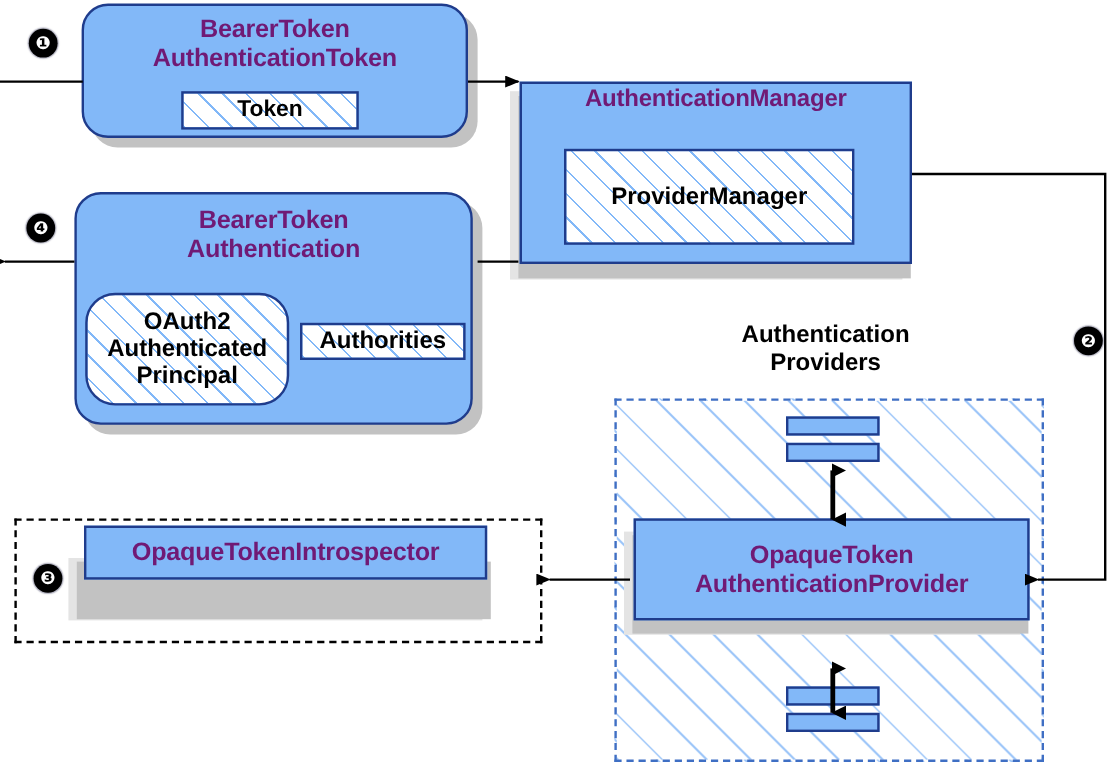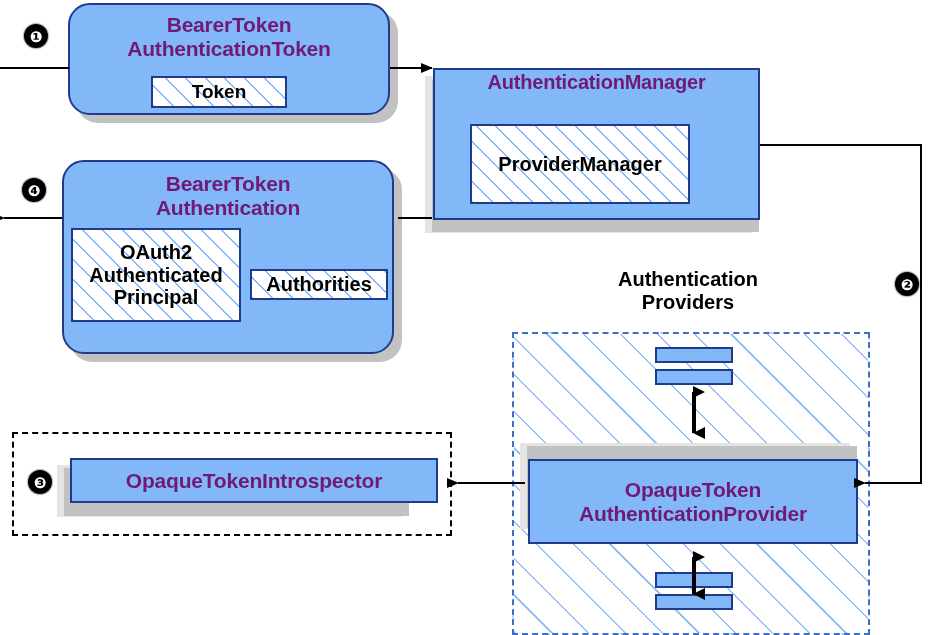--- a/index.html
+++ b/index.html
@@ -175,72 +175,72 @@
     <line x1="694" y1="557" x2="694" y2="594" stroke="#000" stroke-width="4" marker-start="url(#arrowUp)" marker-end="url(#arrowDn)"></line>
   </svg>
 
   <div class="badge" style="left:24px;top:24px;">❶</div>
 
   <div class="shadow rounded" style="left:76px;top:11px;width:322px;height:112px;"></div>
   <div class="node rounded" style="left:68px;top:3px;width:322px;height:112px;">
     <div class="node-title" style="font-size:21px;margin-top:8px;">BearerToken
 AuthenticationToken</div>
   </div>
-  <div class="inner" style="left:151px;top:76px;width:136px;height:32px;">
+  <div class="inner" style="left:151px;top:76px;width:148px;height:32px;">
     <span style="font-size:19px;">Token</span>
   </div>
 
   <div class="shadow2" style="left:425px;top:76px;width:327px;height:157px;"></div>
   <div class="shadow" style="left:432px;top:80px;width:327px;height:152px;"></div>
   <div class="node" style="left:433px;top:68px;width:327px;height:152px;">
     <div class="node-title" style="font-size:20px;margin-top:1px;">AuthenticationManager</div>
   </div>
-  <div class="inner" style="left:470px;top:124px;width:220px;height:80px;">
+  <div class="inner" style="left:470px;top:124px;width:242px;height:80px;">
     <span style="font-size:20px;">ProviderManager</span>
   </div>
 
   <div class="badge" style="left:22px;top:178px;">❹</div>
 
   <div class="shadow rounded" style="left:70px;top:168px;width:332px;height:194px;"></div>
   <div class="node rounded" style="left:62px;top:160px;width:332px;height:194px;">
     <div class="node-title" style="font-size:21px;margin-top:10px;">BearerToken
 Authentication</div>
   </div>
-  <div class="inner" style="left:71px;top:228px;width:170px;height:94px;">
+  <div class="inner" style="left:71px;top:244px;width:170px;height:94px;border-radius:25px;">
     <span style="font-size:20px;">OAuth2
 Authenticated
 Principal</span>
   </div>
   <div class="inner" style="left:250px;top:269px;width:138px;height:31px;">
     <span style="font-size:20px;">Authorities</span>
   </div>
 
   <div class="section-label" style="left:578px;top:268px;width:220px;font-size:20px;">Authentication
 Providers</div>
 
   <div class="badge" style="left:895px;top:272px;">❷</div>
 
   <div class="dashed-blue" style="left:512px;top:332px;width:358px;height:303px;"></div>
 
   <div class="bar" style="left:655px;top:347px;width:78px;height:16px;"></div>
   <div class="bar" style="left:655px;top:369px;width:78px;height:16px;"></div>
 
   <div class="shadow2" style="left:520px;top:443px;width:330px;height:86px;"></div>
   <div class="shadow" style="left:527px;top:446px;width:330px;height:82px;"></div>
-  <div class="node" style="left:528px;top:459px;width:330px;height:85px;justify-content:center;">
+  <div class="node" style="left:528px;top:432px;width:330px;height:85px;justify-content:center;">
     <div class="node-title" style="font-size:21px;">OpaqueToken
 AuthenticationProvider</div>
   </div>
 
   <div class="bar" style="left:655px;top:572px;width:78px;height:16px;"></div>
   <div class="bar" style="left:655px;top:594px;width:78px;height:16px;"></div>
 
   <div class="dashed-black" style="left:12px;top:432px;width:440px;height:104px;"></div>
 
   <div class="badge" style="left:28px;top:470px;">❸</div>
 
   <div class="shadow2" style="left:57px;top:465px;width:345px;height:52px;"></div>
   <div class="shadow" style="left:64px;top:468px;width:345px;height:48px;"></div>
-  <div class="node" style="left:70px;top:458px;width:368px;height:45px;justify-content:center;">
+  <div class="node" style="left:70px;top:438px;width:336px;height:45px;justify-content:center;">
     <div class="node-title" style="font-size:21px;">OpaqueTokenIntrospector</div>
   </div>
 
 </div>
 
 </body></html>

